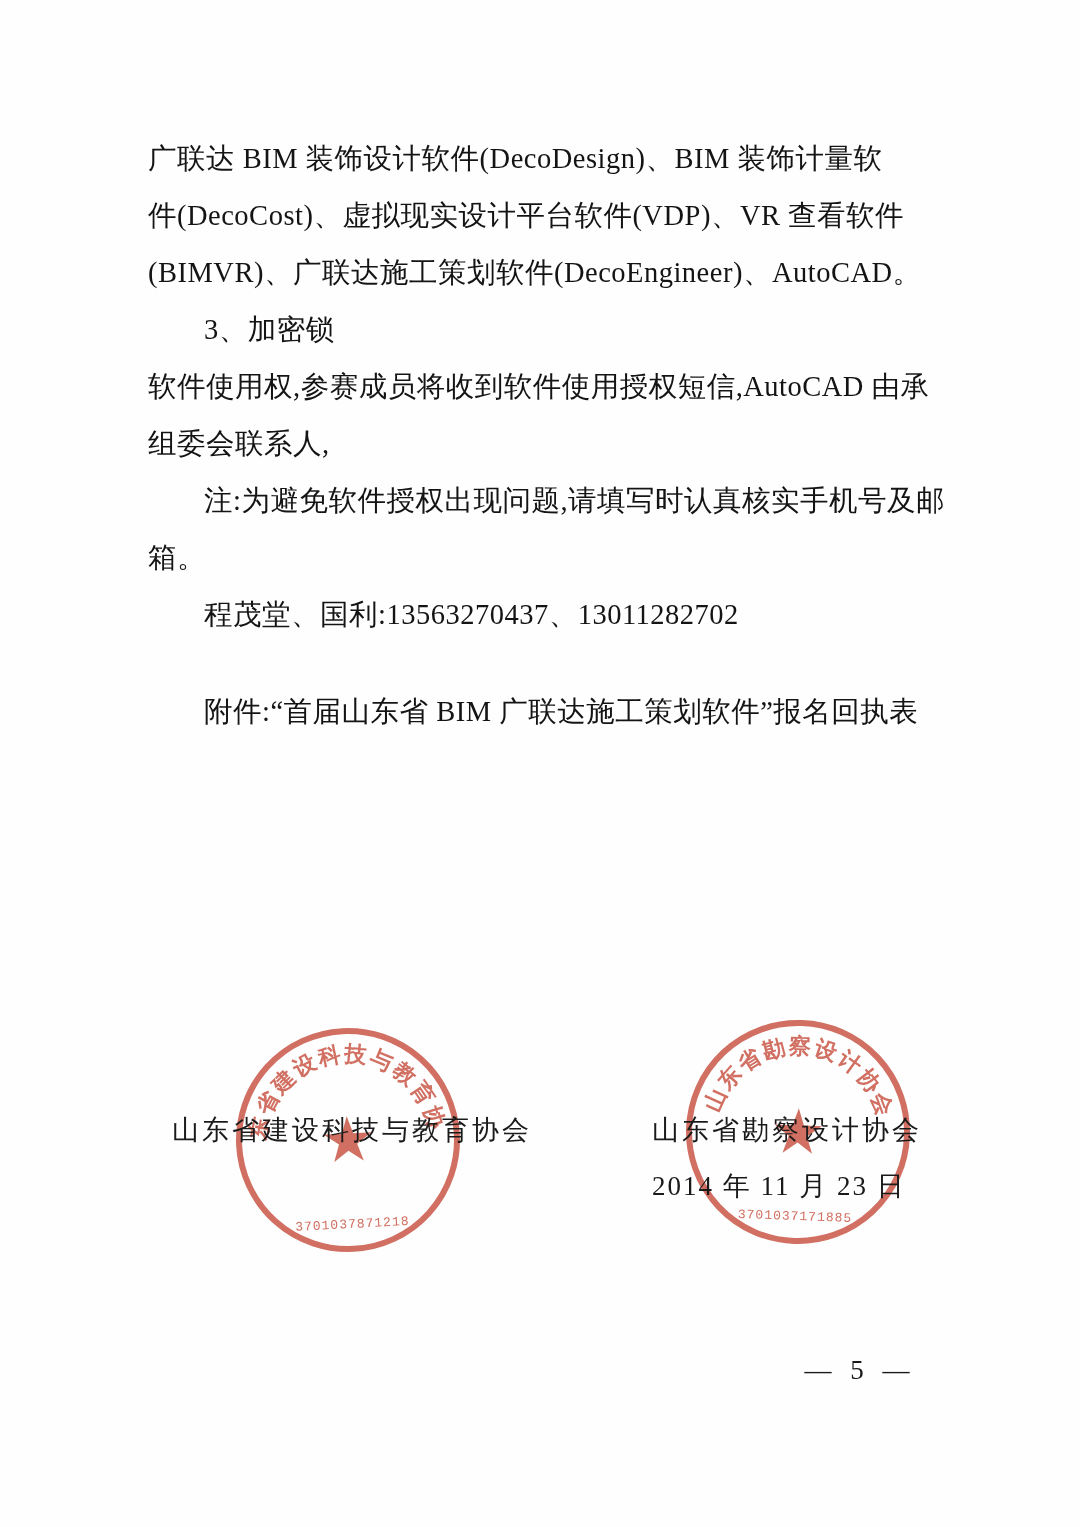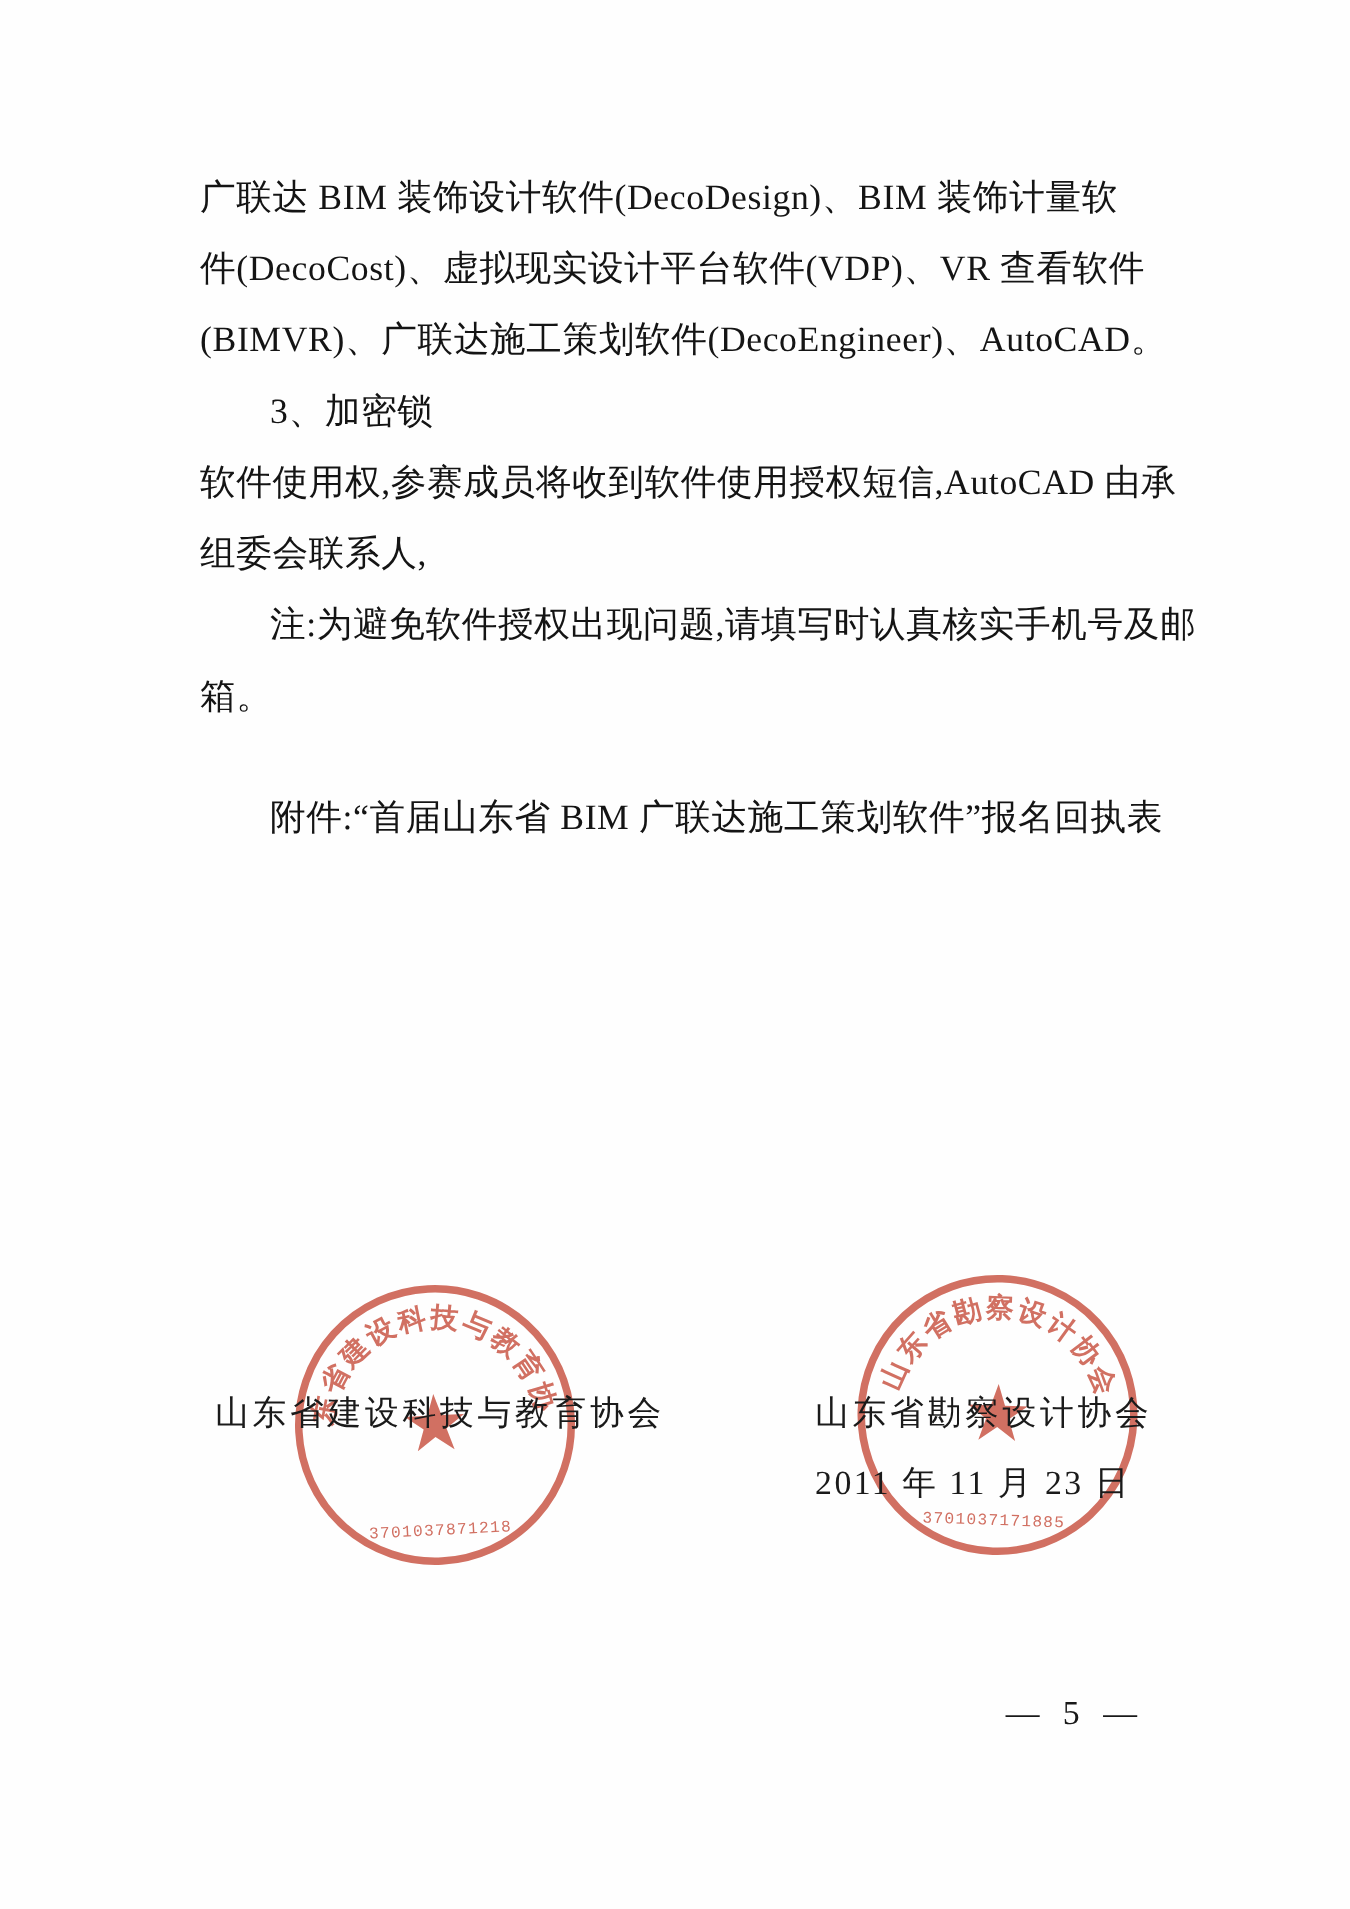--- a/index.html
+++ b/index.html
@@ -15,21 +15,21 @@
     color: #1a1a1a;
     overflow: hidden;
   }
   .page {
     position: absolute;
     inset: 0;
     background: #fefefe;
   }
   .content {
     position: absolute;
-    left: 160px;
+    left: 148px;
     top: 130px;
     width: 800px;
   }
   p.body-line {
     margin: 0;
     font-size: 28.5px;
     line-height: 57px;
     letter-spacing: 0.5px;
     color: #141414;
     white-space: pre-wrap;
@@ -163,20 +163,21 @@
 
     <p class="body-line indent">3、加密锁</p>
 
     <p class="body-line">软件使用权,参赛成员将收到软件使用授权短信,AutoCAD 由承</p>
     <p class="body-line">组委会联系人,</p>
 
     <p class="body-line indent">注:为避免软件授权出现问题,请填写时认真核实手机号及邮</p>
     <p class="body-line">箱。</p>
 
 
+    <p class="body-line indent">程茂堂、国利:13563270437、13011282702</p>
 
     <div class="gap-md"></div>
 
     <p class="body-line indent">附件:“首届山东省 BIM 广联达施工策划软件”报名回执表</p>
 
   </div>
 
   <div class="seal-area">
 
     <div class="stamp stamp-left">
@@ -208,19 +209,19 @@
             </text>
           </svg>
         </div>
         <div class="stamp-star">★</div>
         <div class="stamp-code">3701037171885</div>
       </div>
     </div>
 
     <div class="org-left">山东省建设科技与教育协会</div>
     <div class="org-right">山东省勘察设计协会</div>
-    <div class="date-right">2011 年 11 月 23 日</div>
+    <div class="date-right">2014 年 11 月 23 日</div>
 
   </div>
 
   <div class="page-number"><span class="pn-wrap">— 5 —</span></div>
 
 </div>
 
 </body></html>

